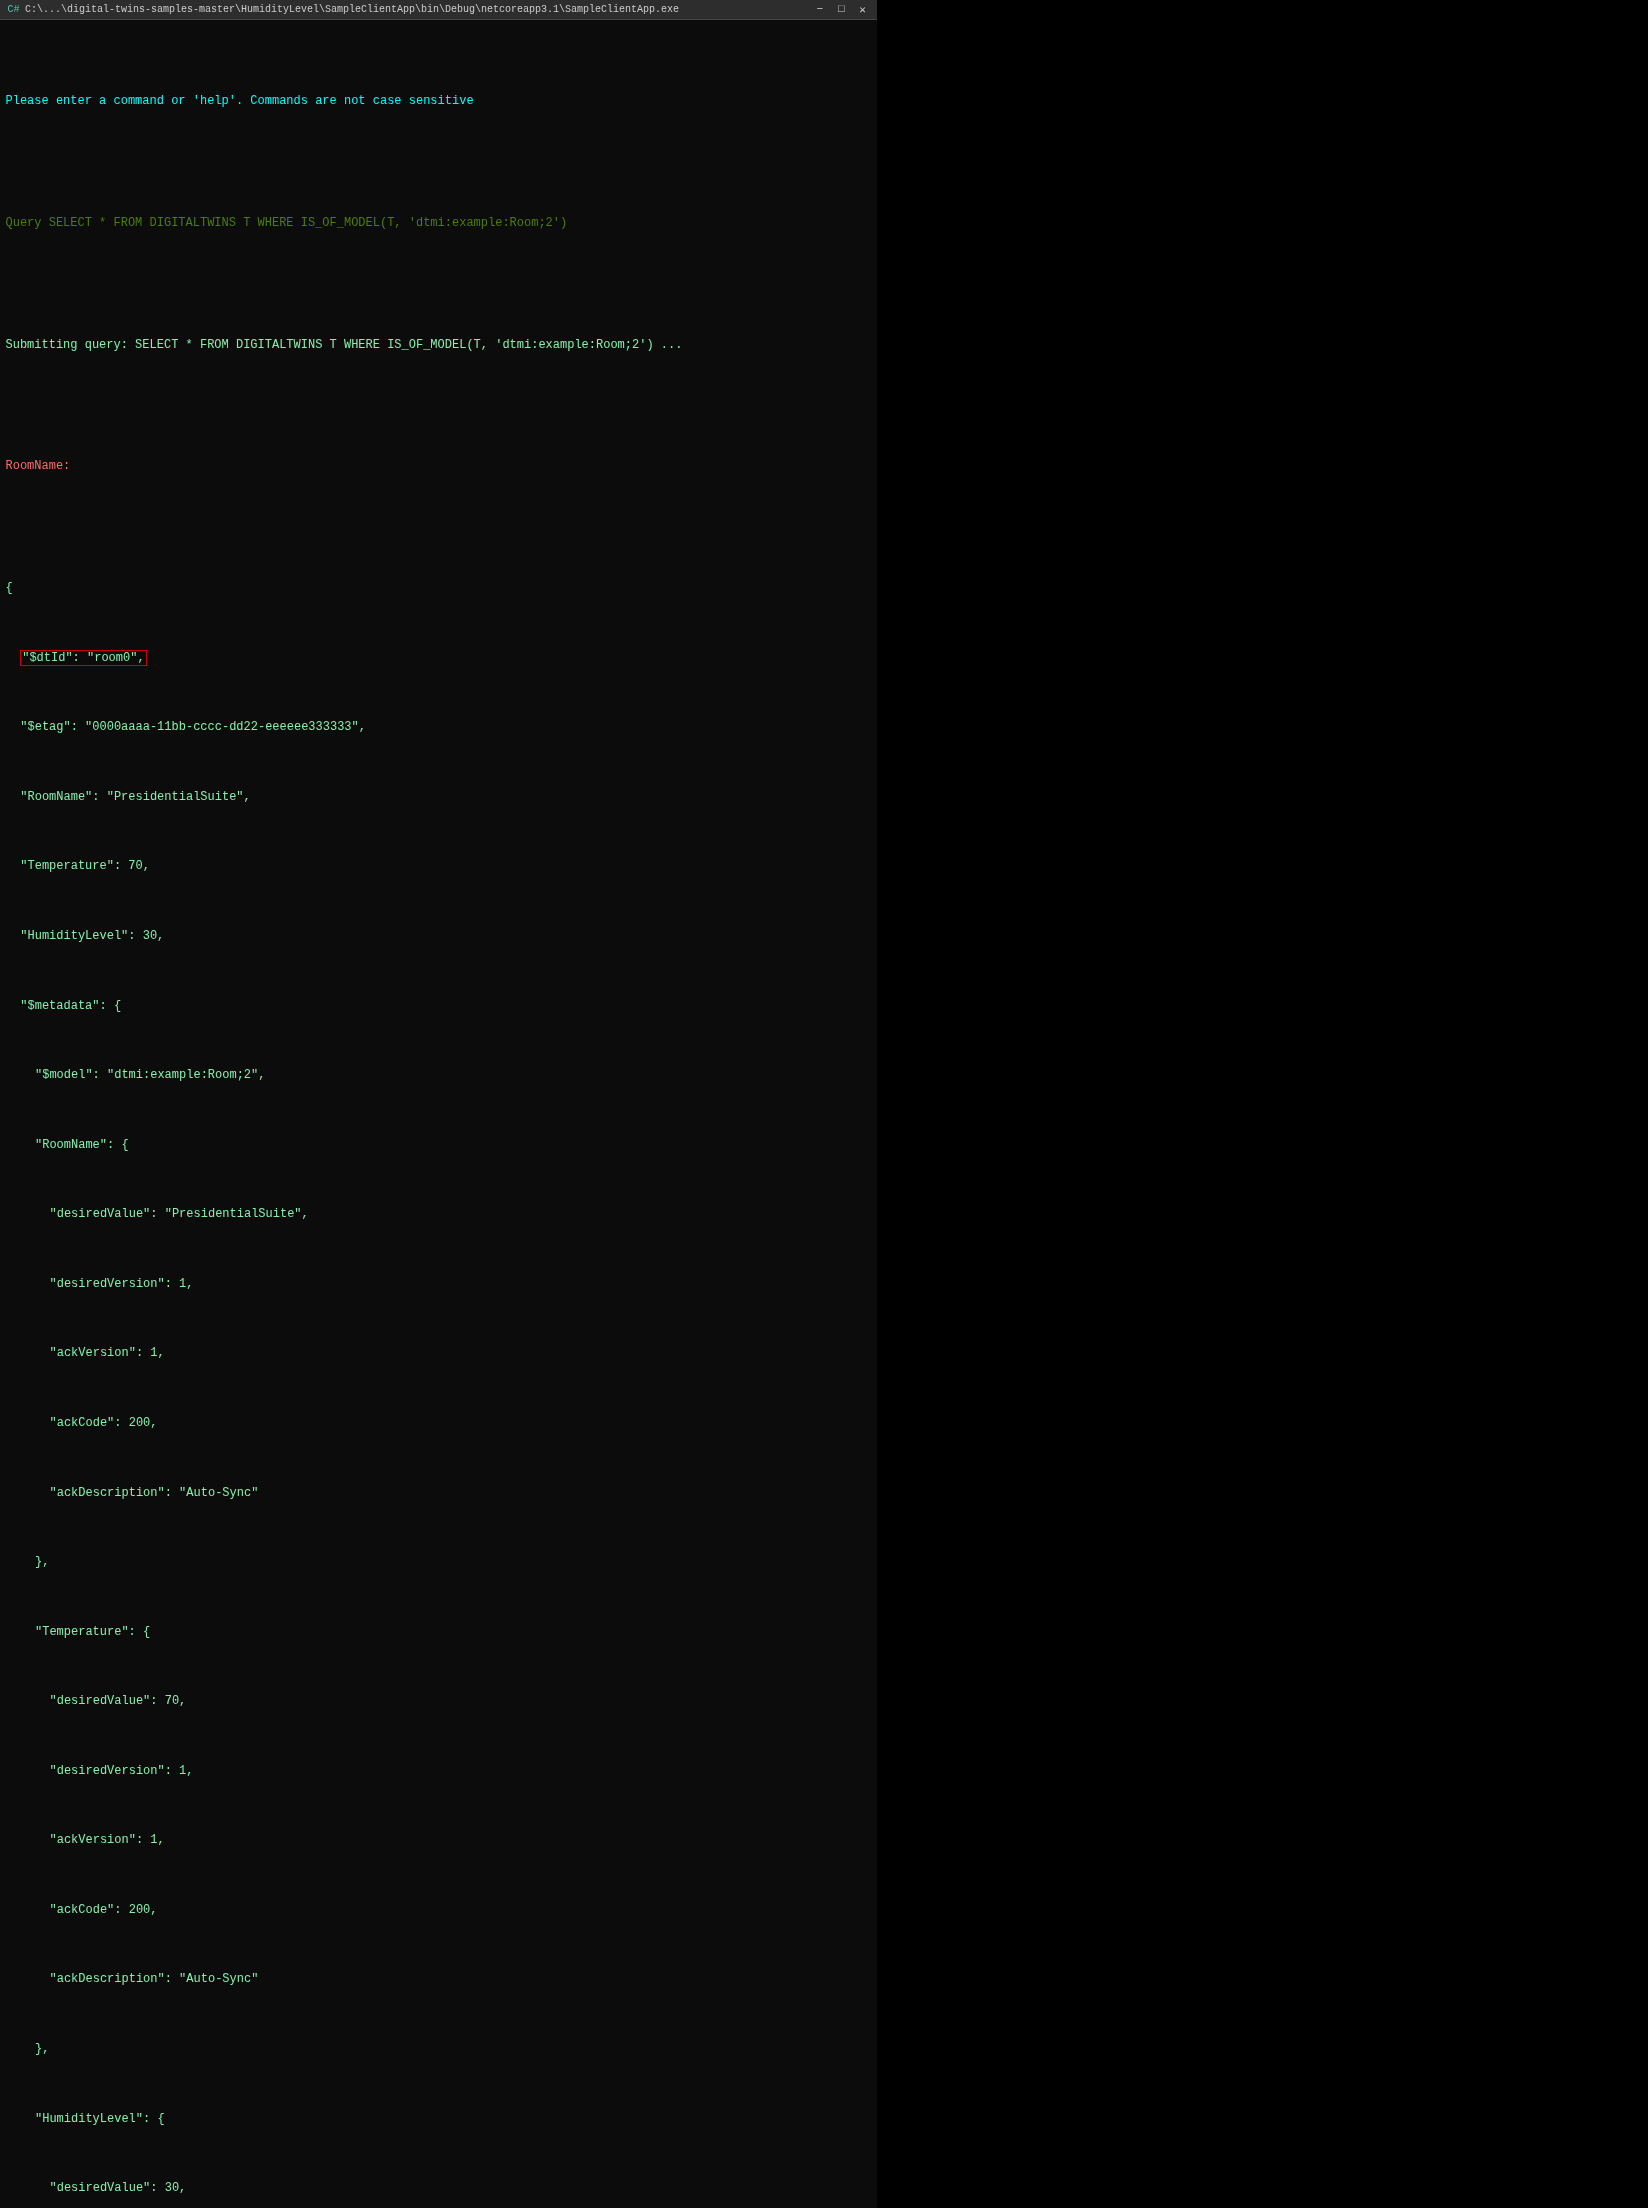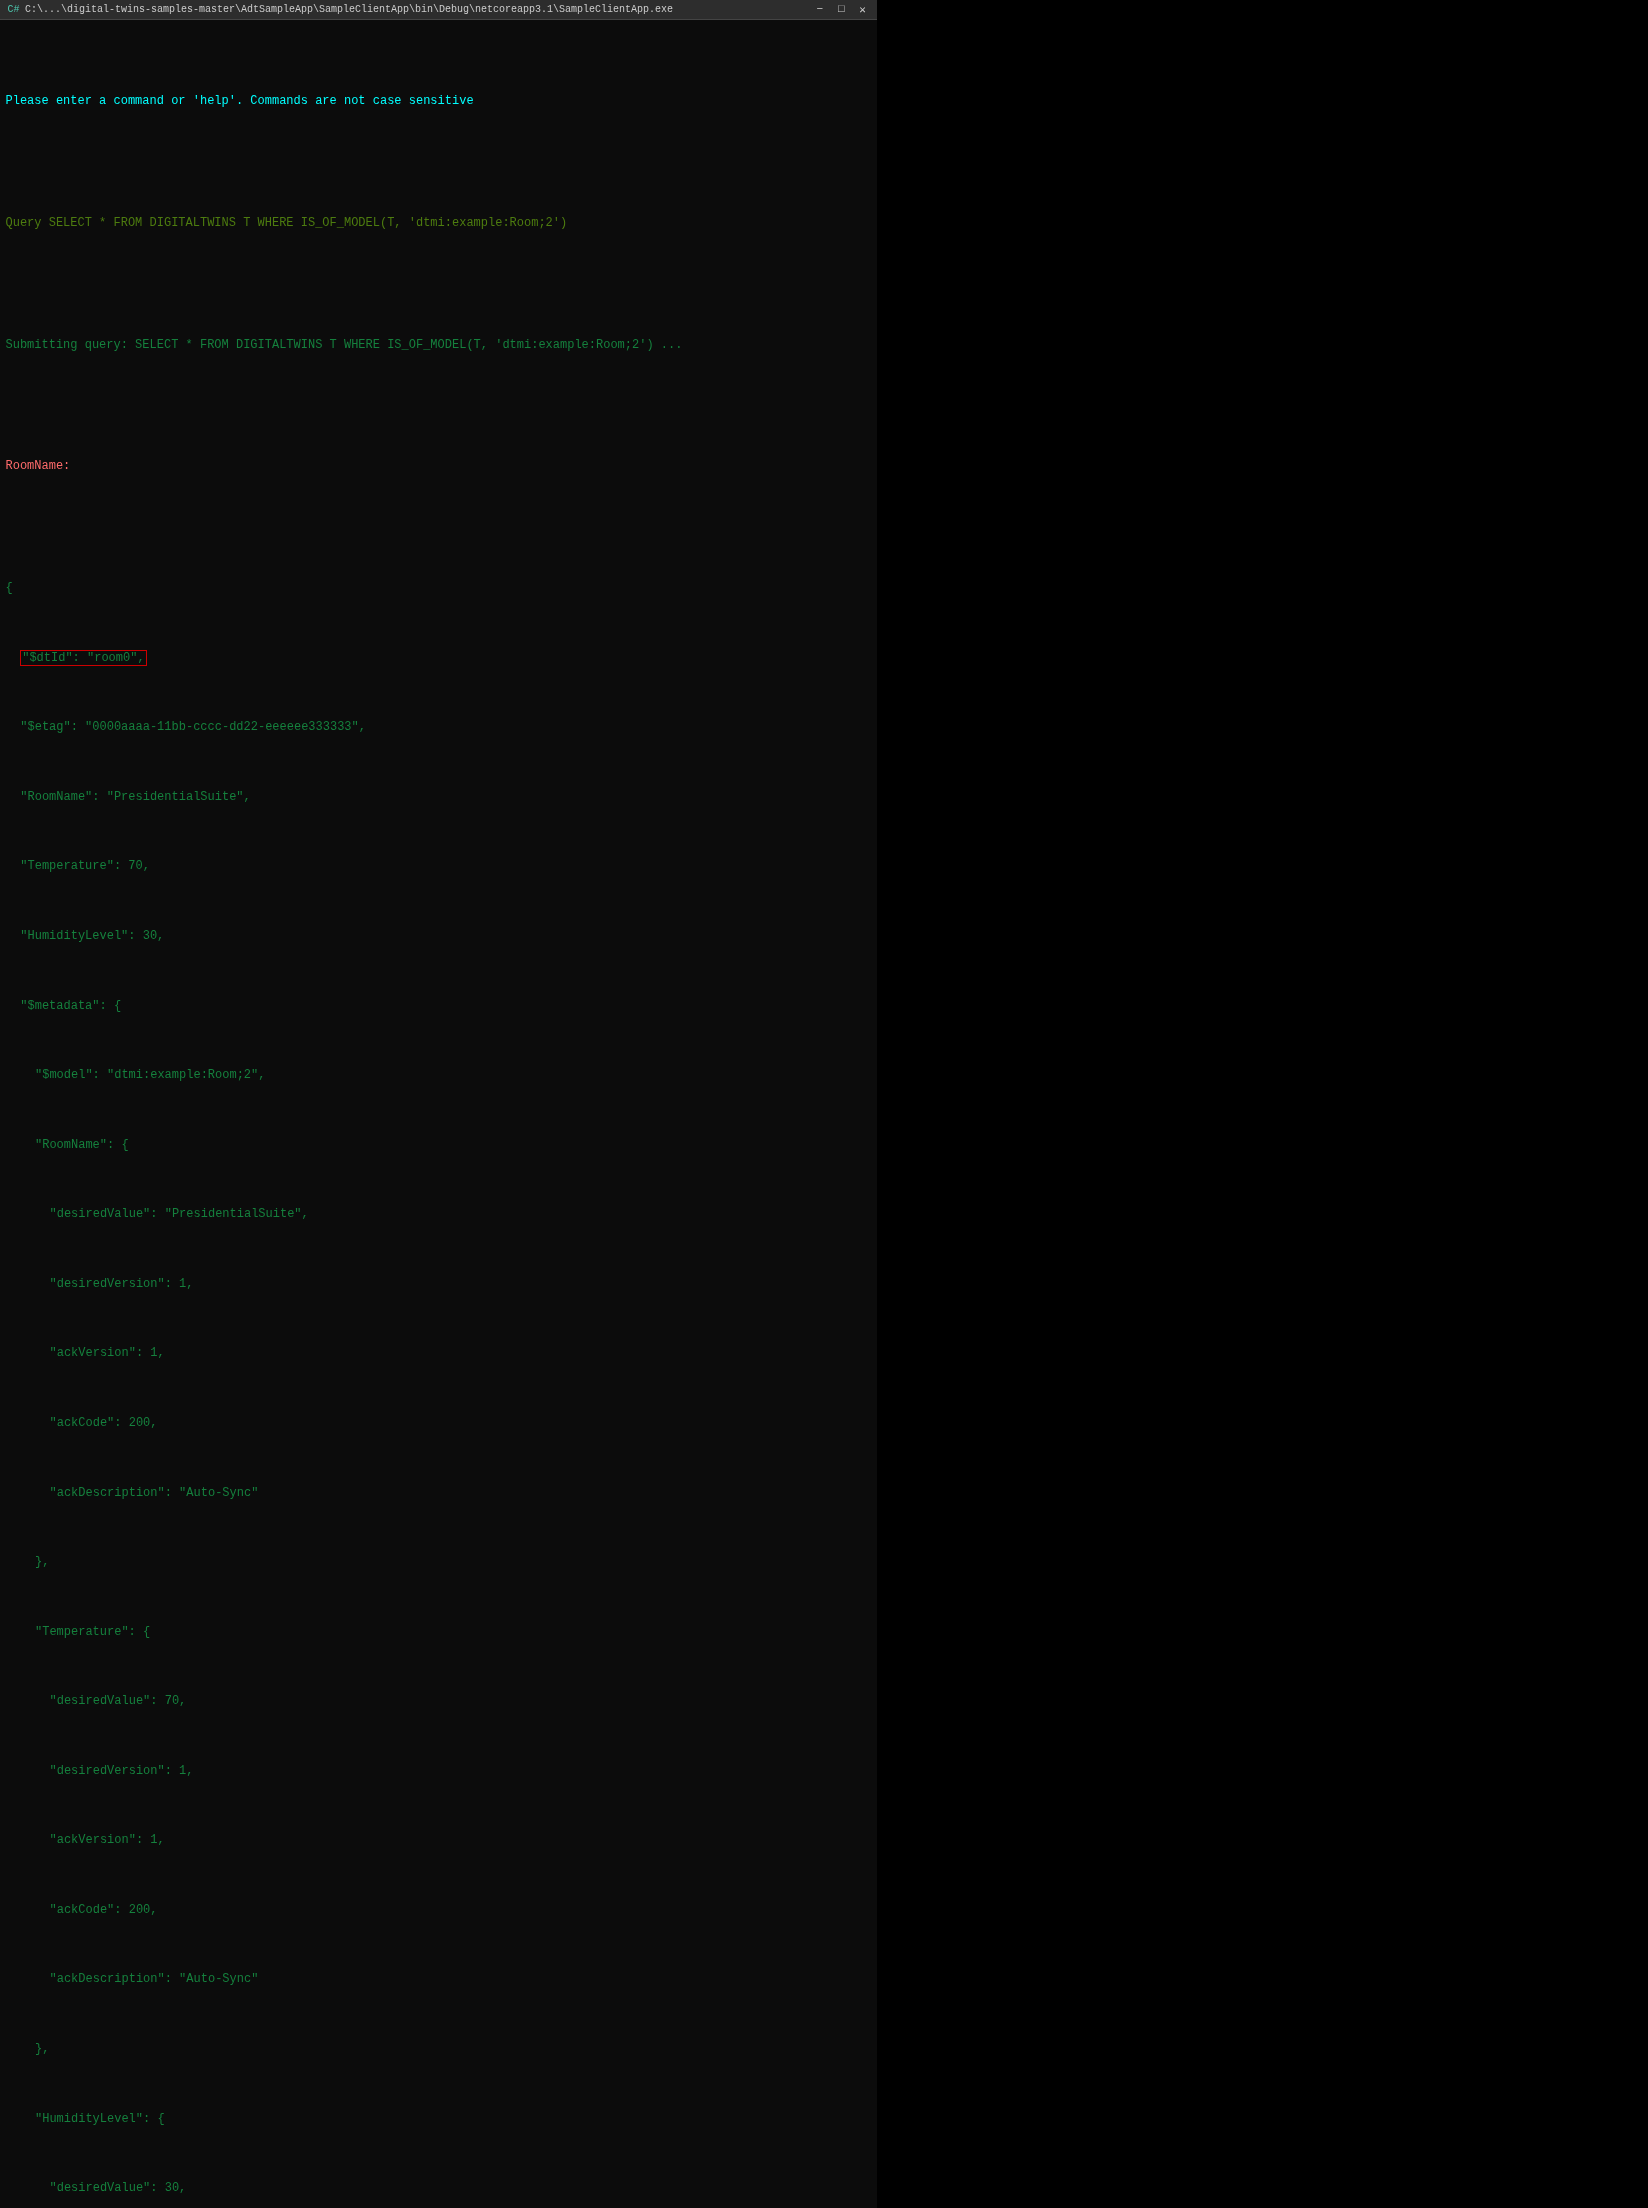--- a/index.html
+++ b/index.html
@@ -53,21 +53,21 @@
       line-height: 1.45;
       white-space: pre-wrap;
       word-break: break-all;
     }
 
     .line-cyan {
       color: #00ffff;
     }
 
     .line-white {
-      color: #15803d;
+      color: #86efac;
     }
 
     .line-yellow {
       color: #4d7c0f;
     }
 
     .line-red-label {
       color: #ff6b6b;
     }
 
@@ -84,21 +84,21 @@
     .indent-2 { margin-left: 14.8px; }
     .indent-4 { margin-left: 29.5px; }
     .indent-6 { margin-left: 44px; }
   </style>
 </head>
 <body>
 
 <div class="window-chrome">
   <div class="window-title">
     <span style="color:#4ec9b0; font-size:10px;">C#</span>
-    <span>C:\...\digital-twins-samples-master\AdtSampleApp\SampleClientApp\bin\Debug\netcoreapp3.1\SampleClientApp.exe</span>
+    <span>C:\...\digital-twins-samples-master\HumidityLevel\SampleClientApp\bin\Debug\netcoreapp3.1\SampleClientApp.exe</span>
   </div>
   <div class="window-controls">
     <span class="win-btn">−</span>
     <span class="win-btn">□</span>
     <span class="win-btn">✕</span>
   </div>
 </div>
 
 <div class="terminal-body">
 

